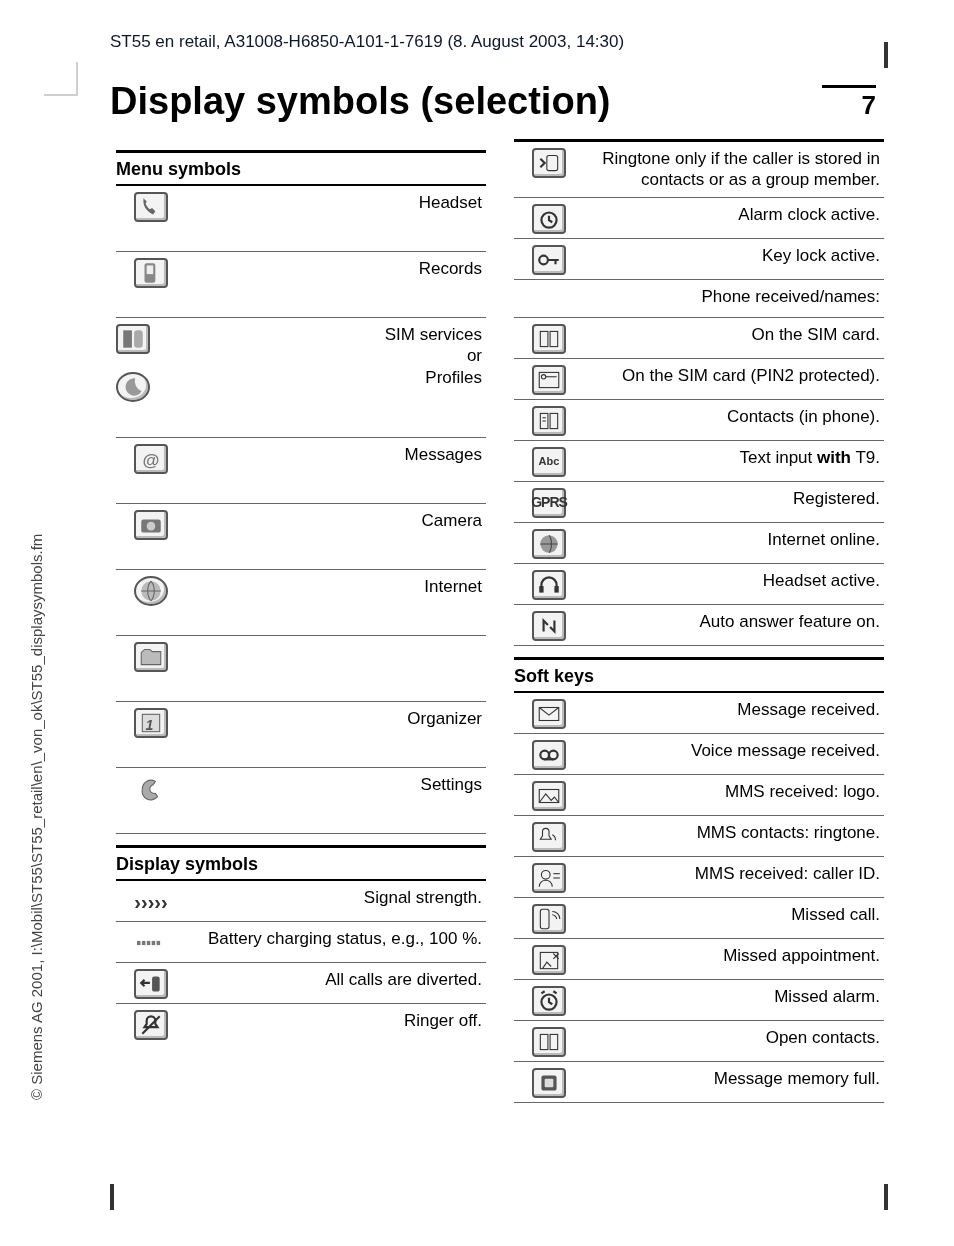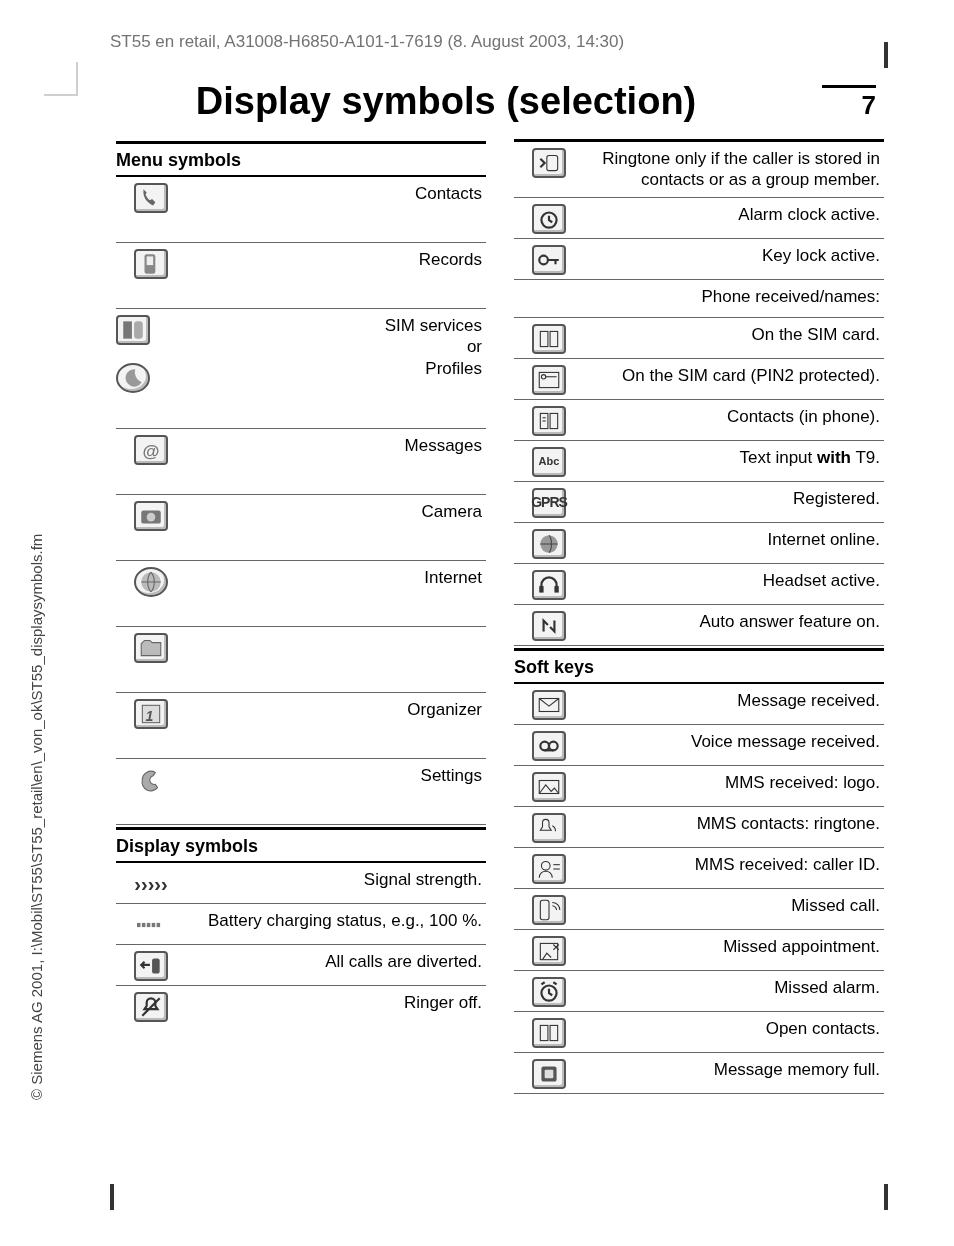--- a/index.html
+++ b/index.html
@@ -7,37 +7,37 @@
     font-family: Arial, Helvetica, sans-serif;
     width: 954px;
     height: 1246px;
     background: #fff;
     color: #000;
     position: relative;
   }
   .header-line {
     font-size: 17px;
     padding: 32px 0 6px 110px;
-    color: #737373;
+    color: #0f172a;
   }
   .crop-tl { position: absolute; left: 44px; top: 62px; width: 34px; height: 34px; border-right: 2px solid #888; border-bottom: 2px solid #888; opacity: .4;}
   .crop-tr { position: absolute; right: 66px; top: 42px; width: 4px; height: 26px; background:#333;}
   .crop-br { position: absolute; right: 66px; bottom: 36px; width: 4px; height: 26px; background:#333;}
   .crop-bl { position: absolute; left: 110px; bottom: 36px; width: 4px; height: 26px; background:#333;}
 
   .title-row {
     display: flex;
     align-items: baseline;
     justify-content: space-between;
     padding: 22px 78px 4px 110px;
   }
   .title {
     font-size: 38px;
     font-weight: bold;
-    text-align: center;
+    text-align: left;
     flex: 1;
   }
   .pagenum {
     font-size: 26px;
     font-weight: bold;
     margin-left: 40px;
     border-top: 3px solid #000;
     padding-top: 2px;
     width: 54px;
     text-align: right;
@@ -60,21 +60,21 @@
     gap: 28px;
   }
   .col { flex: 1; }
 
   .section-head {
     font-size: 18px;
     font-weight: bold;
     border-top: 3px solid #000;
     border-bottom: 2px solid #000;
     padding: 6px 4px 4px 0;
-    margin-top: 2px;
+    margin-top: 11px;
   }
   .row {
     display: flex;
     align-items: flex-start;
     border-bottom: 1px solid #666;
     min-height: 38px;
     padding: 4px 0;
     font-size: 17px;
     line-height: 1.25;
   }
@@ -131,21 +131,21 @@
     <div class="section-head">Menu symbols</div>
 
     <div class="row tall">
       <div class="iconcell">
           <div class="ic">
             <svg viewBox="0 0 24 24">
               <path d="M7 3c-1 0-2 1-2 2v2c0 5 4 10 9 12l2-3-3-3-2 1c-2-1-3-3-4-5l1-2-3-3z" fill="#666"></path>
             </svg>
           </div>
         </div>
-      <div class="desc">Contacts</div>
+      <div class="desc">Headset</div>
     </div>
     <div class="row tall">
       <div class="iconcell">
           <div class="ic">
             <svg viewBox="0 0 24 24">
               <rect x="6" y="3" width="10" height="18" rx="2" fill="#888"></rect>
               <rect x="8" y="5" width="6" height="8" fill="#eee"></rect>
             </svg>
           </div>
         </div>

